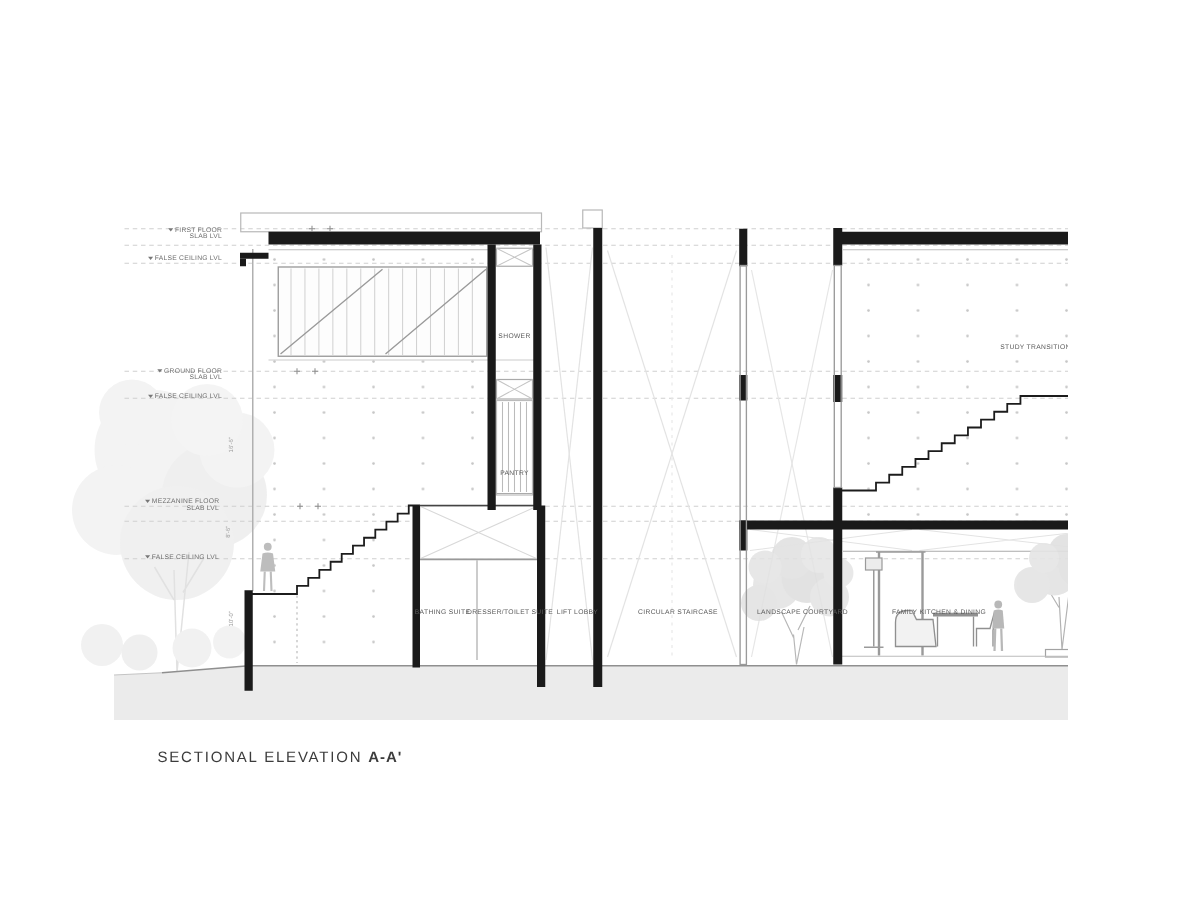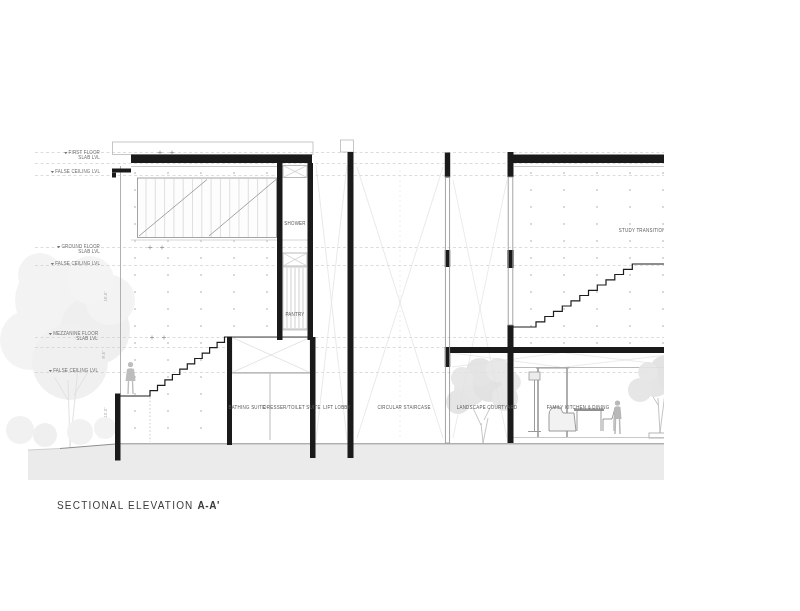--- a/index.html
+++ b/index.html
@@ -1,17 +1,17 @@
 <!DOCTYPE html>
 <html><head>
 <meta charset="utf-8">
 <style>
   html,body{margin:0;padding:0;background:#fff;}
   #canvas{position:relative;width:664px;height:611px;background:#ffffff;overflow:hidden;
-          font-family:"Liberation Sans",sans-serif;}
+          font-family:"Liberation Sans",sans-serif;margin-left:48px;}
   svg{position:absolute;left:0;top:0;}
   
   .lvl{position:absolute;width:90px;font-size:8px;line-height:8px;color:#6e6e6e;
        letter-spacing:.3px;white-space:nowrap;}
   .lvl.left{text-align:right;transform:scale(.56);transform-origin:100% 0;}
   .lvl.right{text-align:left;transform:scale(.56);transform-origin:0 0;}
   .marker{display:inline-block;width:0;height:0;border-top:4px solid #777;
           border-left:3px solid transparent;border-right:3px solid transparent;
           vertical-align:middle;margin:0 2px;}
   .room{position:absolute;font-size:8px;color:#5a5a5a;letter-spacing:.4px;white-space:nowrap;

